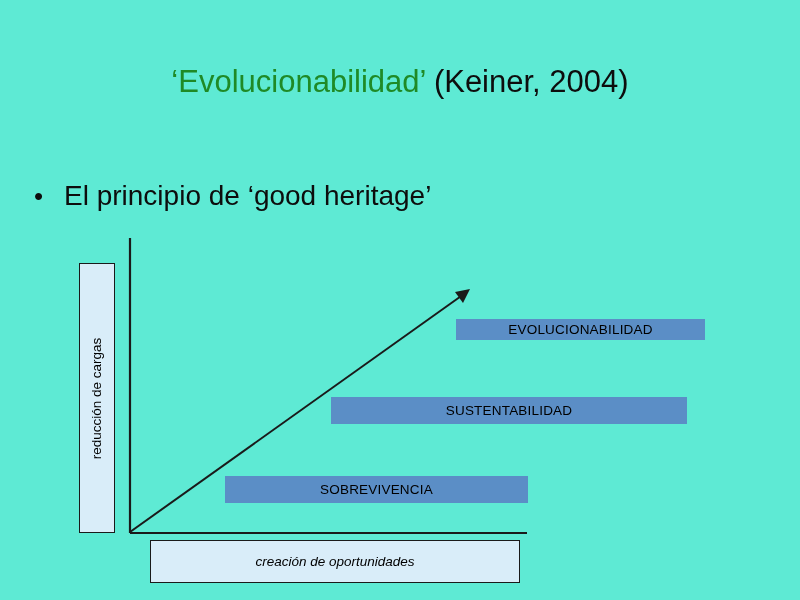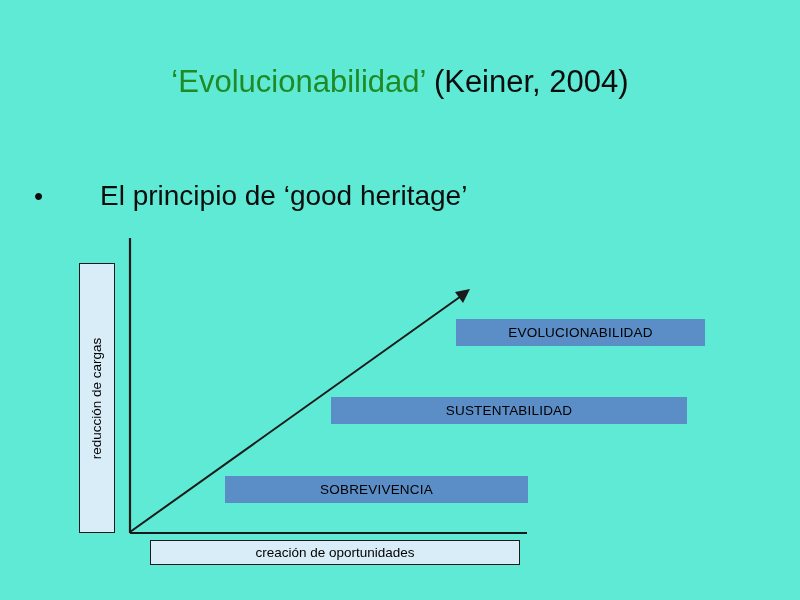--- a/index.html
+++ b/index.html
@@ -52,21 +52,20 @@
     color: #0d0d0d;
   }
   #bullet-row .bullet-mark {
     width: 30px;
     flex: 0 0 30px;
     font-size: 26px;
     line-height: 36px;
   }
   #bullet-row .bullet-text {
     white-space: nowrap;
-    margin-left: 36px;
   }
 
   
   #diagram {
     position: absolute;
     left: 0;
     top: 0;
     width: 800px;
     height: 600px;
   }
@@ -98,21 +97,22 @@
   }
   #y-axis-label .vtext {
     transform: rotate(-90deg);
     white-space: nowrap;
     font-size: 13.5px;
   }
   #x-axis-label {
     left: 150px;
     top: 540px;
     width: 370px;
-    height: 25px;
+    height: 43px;
+    font-style: italic;
   }
   #x-axis-label .htext {
     white-space: nowrap;
     font-size: 13.5px;
   }
 
   .level-bar {
     position: absolute;
     box-sizing: border-box;
     background: #5b8ec6;
@@ -121,21 +121,21 @@
     justify-content: center;
     color: #000000;
     font-size: 13.5px;
     letter-spacing: 0.2px;
     white-space: nowrap;
   }
   #bar-evolucionabilidad {
     left: 456px;
     top: 319px;
     width: 249px;
-    height: 27px;
+    height: 21px;
   }
   #bar-sustentabilidad {
     left: 331px;
     top: 397px;
     width: 356px;
     height: 27px;
   }
   #bar-sobrevivencia {
     left: 225px;
     top: 476px;

